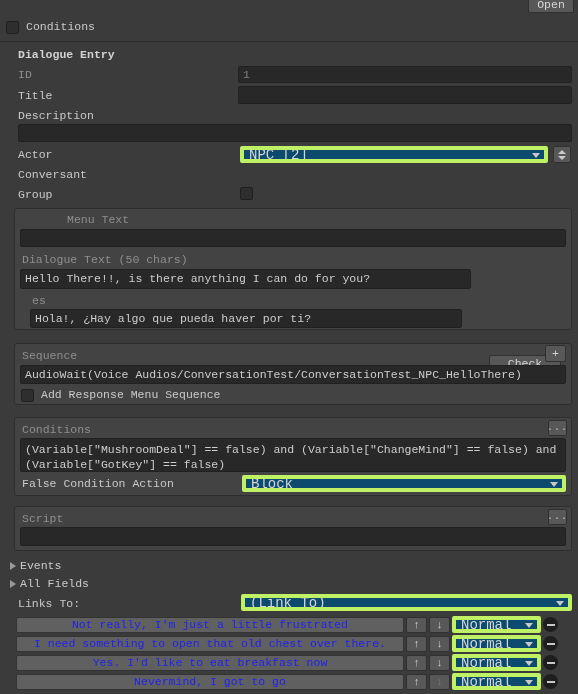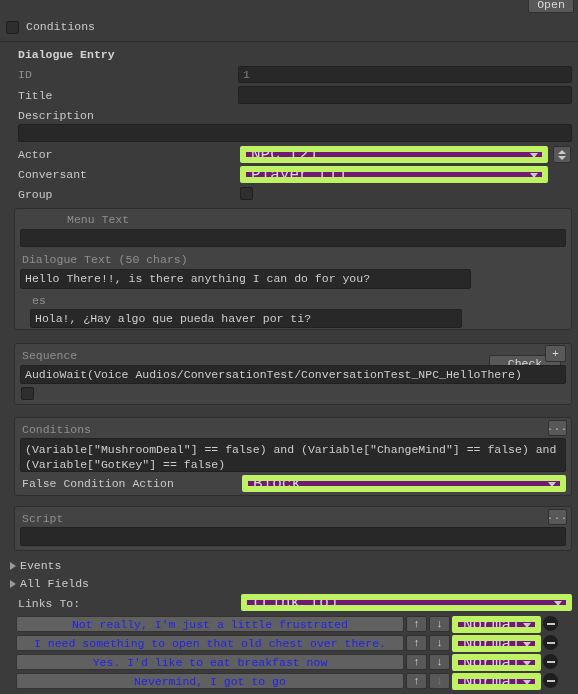--- a/index.html
+++ b/index.html
@@ -29,25 +29,25 @@
     padding: 2px 4px;
     display: flex;
     align-items: center;
     overflow: hidden;
     white-space: nowrap;
   }
   .textfield.multi { white-space: normal; align-items: flex-start; line-height: 15px; }
   .textfield.readonly { color: #7d7d7d; }
 
   .popup {
-    background: #701a75;
-    border: 6px solid #bef264;
+    background: #0c4a6e;
+    border: 4px solid #bef264;
     border-radius: 2px;
     color: #d6d6d6;
-    font-size: 16px;
+    font-size: 14px;
     padding: 0 16px 0 5px;
     display: flex;
     align-items: center;
     position: relative;
     white-space: nowrap;
     overflow: hidden;
   }
   .popup .caret {
     position: absolute; right: 4px; top: 50%;
     width: 0; height: 0;
@@ -82,21 +82,21 @@
   .hr { height: 1px; background: #2b2b2b; }
 
   .foldout { display: flex; align-items: center; gap: 4px; }
   .foldout .tri {
     width: 0; height: 0;
     border-top: 4px solid transparent;
     border-bottom: 4px solid transparent;
     border-left: 6px solid #9a9a9a;
   }
 
-  .linkrow { display: flex; gap: 2px; }
+  .linkrow { display: flex; align-items: center; gap: 2px; }
   .linkbtn {
     background: #606060;
     border: 1px solid #343434;
     border-radius: 2px;
     color: #2222ee;
     font-size: 11.5px;
     height: 16px;
     display: flex; align-items: center; justify-content: center;
     overflow: hidden; white-space: nowrap;
   }
@@ -179,24 +179,20 @@
   <div class="popup abs" style="left:240px; top:146px; width:308px; height:17px;">
     <span>NPC [2]</span>
     <span class="caret"></span>
   </div>
   <div class="stepper abs" style="left:553px; top:146px;">
     <span class="up"></span>
     <span class="down"></span>
   </div>
 
   <div class="abs label" style="left:18px; top:167px;">Conversant</div>
-  <div class="popup abs" style="left:240px; top:166px; width:308px; height:17px;">
-    <span>Player [1]</span>
-    <span class="caret"></span>
-  </div>
 
   <div class="abs label" style="left:18px; top:187px;">Group</div>
   <span class="checkbox abs" style="left:240px; top:187px;"></span>
 
   <div class="panel abs" style="left:14px; top:208px; width:558px; height:122px;"></div>
 
   <div class="abs label dim" style="left:22px; top:212px;margin-left:45px;">Menu Text</div>
   <div class="textfield abs" style="left:20px; top:229px; width:546px; height:18px;">
     <span></span>
   </div>
@@ -218,20 +214,21 @@
     <span>Check</span>
   </div>
   <div class="btn abs" style="left:545px; top:345px; width:21px; height:17px;">
     <span>+</span>
   </div>
   <div class="textfield abs" style="left:20px; top:365px; width:546px; height:19px;">
     <span>AudioWait(Voice Audios/ConversationTest/ConversationTest_NPC_HelloThere)</span>
   </div>
   <div class="abs" style="left:21px; top:387px; display:flex; align-items:center; gap:7px;">
     <span class="checkbox"></span>
+    <span class="label">Add Response Menu Sequence</span>
   </div>
 
   <div class="panel abs" style="left:14px; top:417px; width:558px; height:79px;"></div>
 
   <div class="abs label dim" style="left:22px; top:422px;">Conditions</div>
   <div class="btn abs" style="left:548px; top:420px; width:19px; height:16px;">
     <span class="dots">...</span>
   </div>
   <div class="textfield multi abs" style="left:20px; top:438px; width:546px; height:34px; padding-top:3px;">
     <span>(Variable["MushroomDeal"] == false) and (Variable["ChangeMind"] == false) and (Variable["GotKey"] == false)</span>

